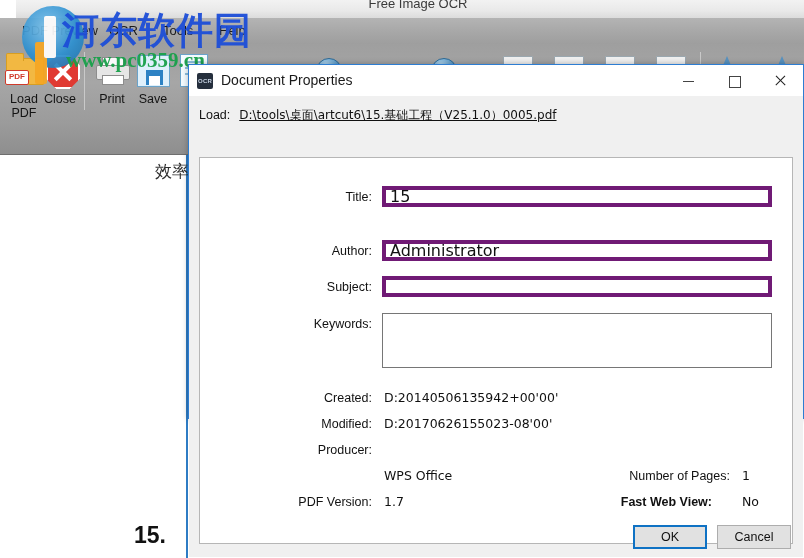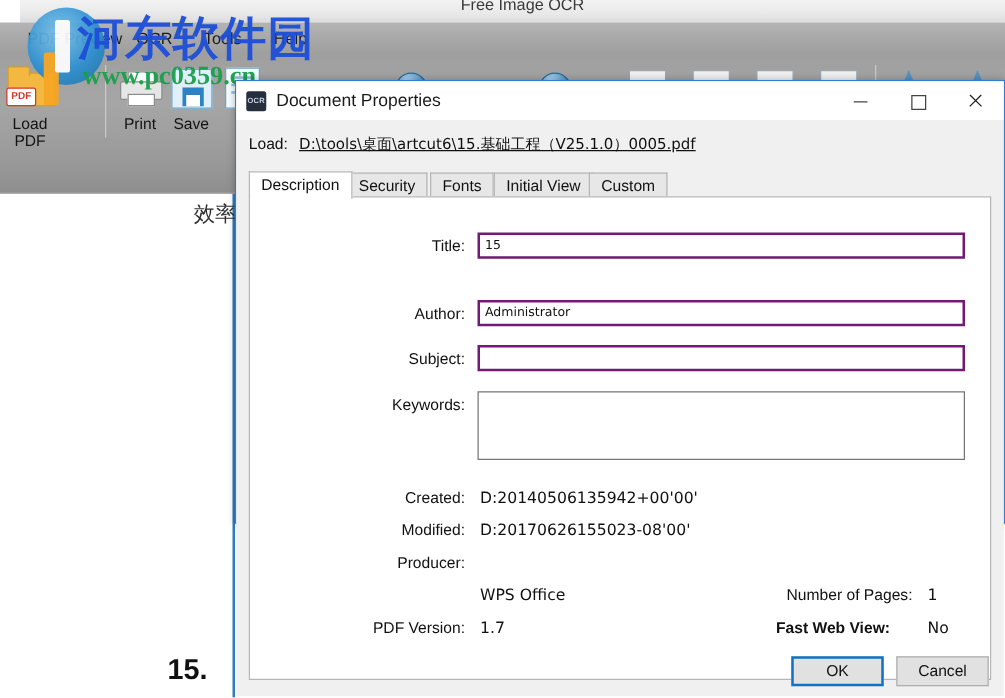--- a/index.html
+++ b/index.html
@@ -329,24 +329,24 @@
     font-size: 12.5px;
     color: #111;
     line-height: 22px;
     white-space: nowrap;
   }
   .finput {
     position: absolute;
     left: 182px;
     width: 390px; height: 21px;
     box-sizing: border-box;
-    border: 2px solid #701a75;
+    border: 4px solid #701a75;
     background: #ffffff;
     font-family: "DejaVu Sans", sans-serif;
-    font-size: 10px;
+    font-size: 16px;
     color: #111;
     padding: 0 4px;
     line-height: 19px;
     outline: none;
   }
   #keywords-box {
     position: absolute;
     left: 182px;
     width: 390px; height: 55px;
     box-sizing: border-box;
@@ -426,20 +426,26 @@
 
     <div class="ribbon-btn" style="left:-4px;">
       <div class="rb-icon">
         <span class="ic-folder"></span>
           <span class="ic-pdfbadge">PDF</span>
       </div>
       <div class="rb-label">Load
 PDF</div>
     </div>
 
+    <div class="ribbon-btn" style="left:32px;">
+      <div class="rb-icon">
+          <span class="ic-octagon"></span>
+        </div>
+      <div class="rb-label">Close</div>
+    </div>
 
     <div class="ribbon-sep" style="left:84px;"></div>
 
     <div class="ribbon-btn" style="left:84px;">
       <div class="rb-icon">
         <span class="ic-printer">
             <span class="ptop"></span>
             <span class="pbody"></span>
             <span class="pout"></span>
           </span>
@@ -537,27 +543,20 @@
         <span class="g"></span>
       </div>
   </div>
 
   <div id="dlg-body">
 
     <div id="file-row">
       <span id="file-label">Load:</span><span id="file-value">D:\tools\桌面\artcut6\15.基础工程（V25.1.0）0005.pdf</span>
     </div>
 
-    <div id="tabstrip">
-      <div class="tab active" style="left:0;">Description</div>
-      <div class="tab" style="left:78px;">Security</div>
-      <div class="tab" style="left:145px;">Fonts</div>
-      <div class="tab" style="left:196px;">Initial View</div>
-      <div class="tab" style="left:272px;">Custom</div>
-    </div>
 
     <div id="tabpanel">
 
       <div class="frow" style="top:28px;">
         <div class="flabel">Title:</div>
         <input class="finput" type="text" value="15" style="">
       </div>
 
       <div class="frow" style="top:82px;">
         <div class="flabel">Author:</div>

